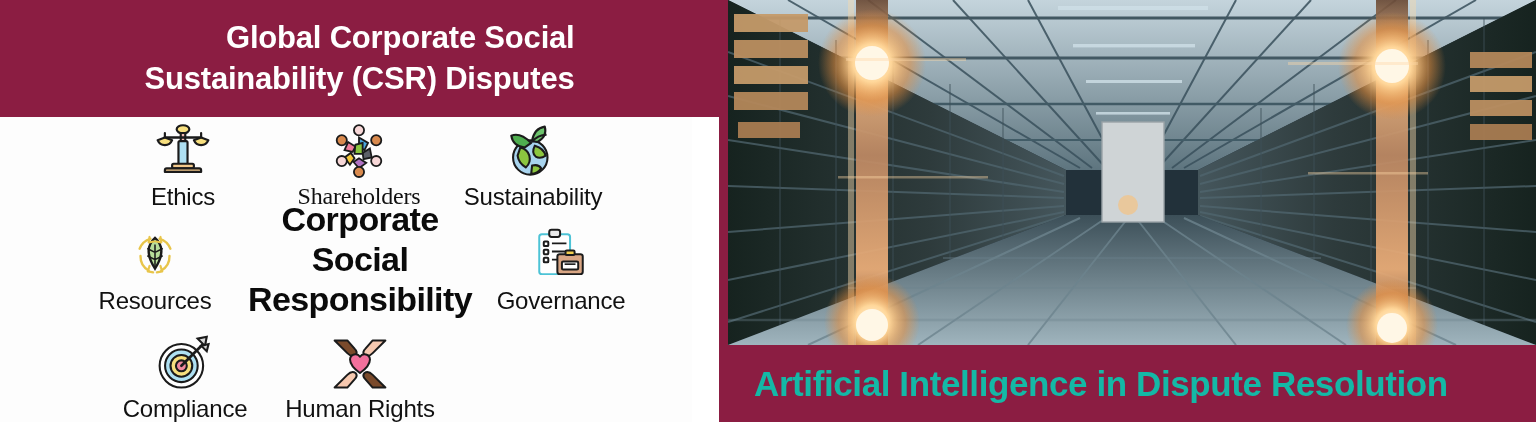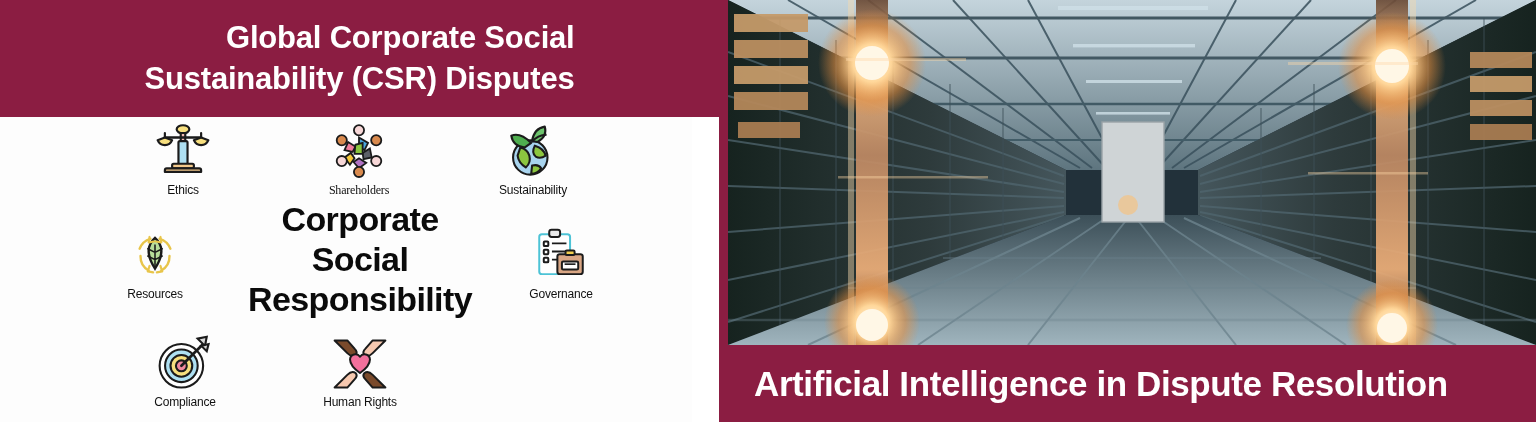--- a/index.html
+++ b/index.html
@@ -10,40 +10,40 @@
   #left-panel{position:absolute;left:0;top:0;width:719px;height:422px;background:#ffffff;}
   #csr-title-banner{position:absolute;left:0;top:0;width:719px;height:117px;background:#8b1d42;
       display:flex;align-items:center;justify-content:center;}
   #csr-title-text{color:#ffffff;font-weight:bold;font-size:31px;line-height:1.32;text-align:right;
       letter-spacing:-0.2px;padding:0 14px;}
 
   #csr-infographic{position:absolute;left:0;top:117px;width:692px;height:305px;background:#fdfdfd;}
 
   .node{position:absolute;width:150px;text-align:center;}
   .node .ico{height:58px;display:flex;align-items:flex-end;justify-content:center;}
-  .node .lbl{font-size:12px;color:#111;margin-top:2px;letter-spacing:-0.2px;white-space:nowrap;}
+  .node .lbl{font-size:24px;color:#111;margin-top:2px;letter-spacing:-0.2px;white-space:nowrap;}
 
   #n-ethics{left:108px;top:6px;}
   #n-shareholders{left:284px;top:6px;font-family:Liberation Serif, serif;}
   #n-sustainability{left:458px;top:6px;}
   #n-resources{left:80px;top:110px;}
   #n-governance{left:486px;top:110px;}
   #n-compliance{left:110px;top:218px;}
   #n-humanrights{left:285px;top:218px;}
   #n-environment{left:455px;top:218px;}
 
   #csr-center{position:absolute;left:205px;top:82px;width:310px;text-align:center;
       font-size:34px;font-weight:bold;color:#0b0b0b;line-height:1.18;letter-spacing:-0.6px;}
 
   
   #right-panel{position:absolute;left:719px;top:0;width:817px;height:422px;background:#8b1d42;}
   #ai-photo{position:absolute;left:9px;top:0;width:808px;height:345px;overflow:hidden;background:#1b2730;}
   #ai-banner{position:absolute;left:19px;top:345px;width:798px;height:77px;background:#8b1d42;
       display:flex;align-items:center;}
-  #ai-banner-text{color:#ffffff;font-weight:bold;font-size:35px;letter-spacing:-0.4px;
+  #ai-banner-text{color:#14b8a6;font-weight:bold;font-size:35px;letter-spacing:-0.4px;
       padding-left:16px;white-space:nowrap;}
 </style>
 </head>
 <body>
 
 <div id="root">
 
   <div id="left-panel">
 
     <div id="csr-title-banner">

